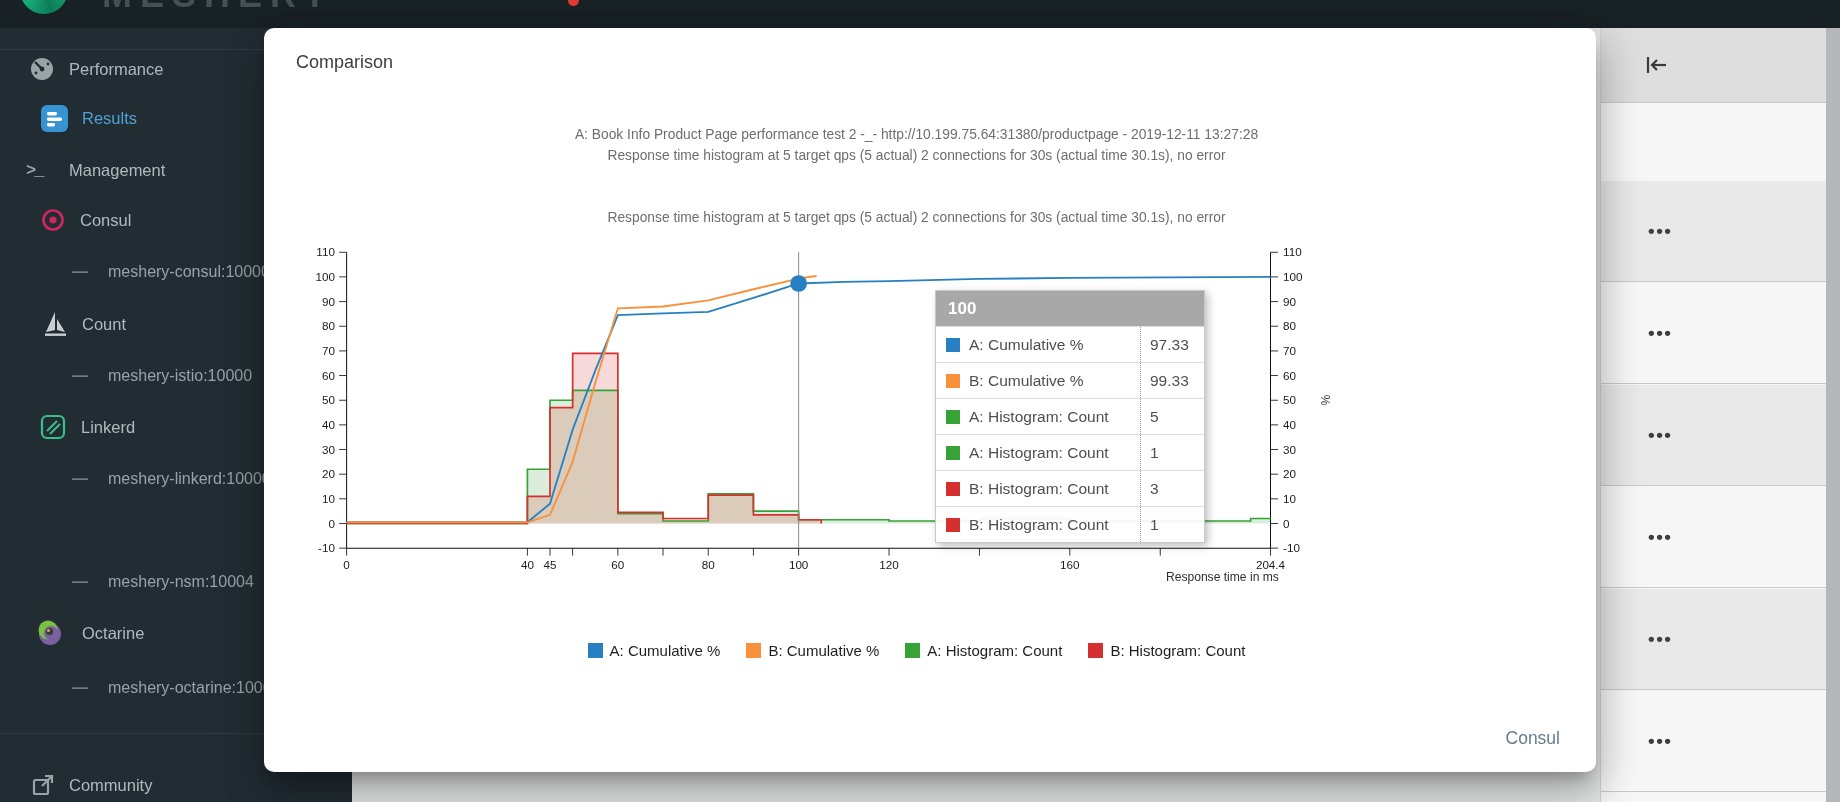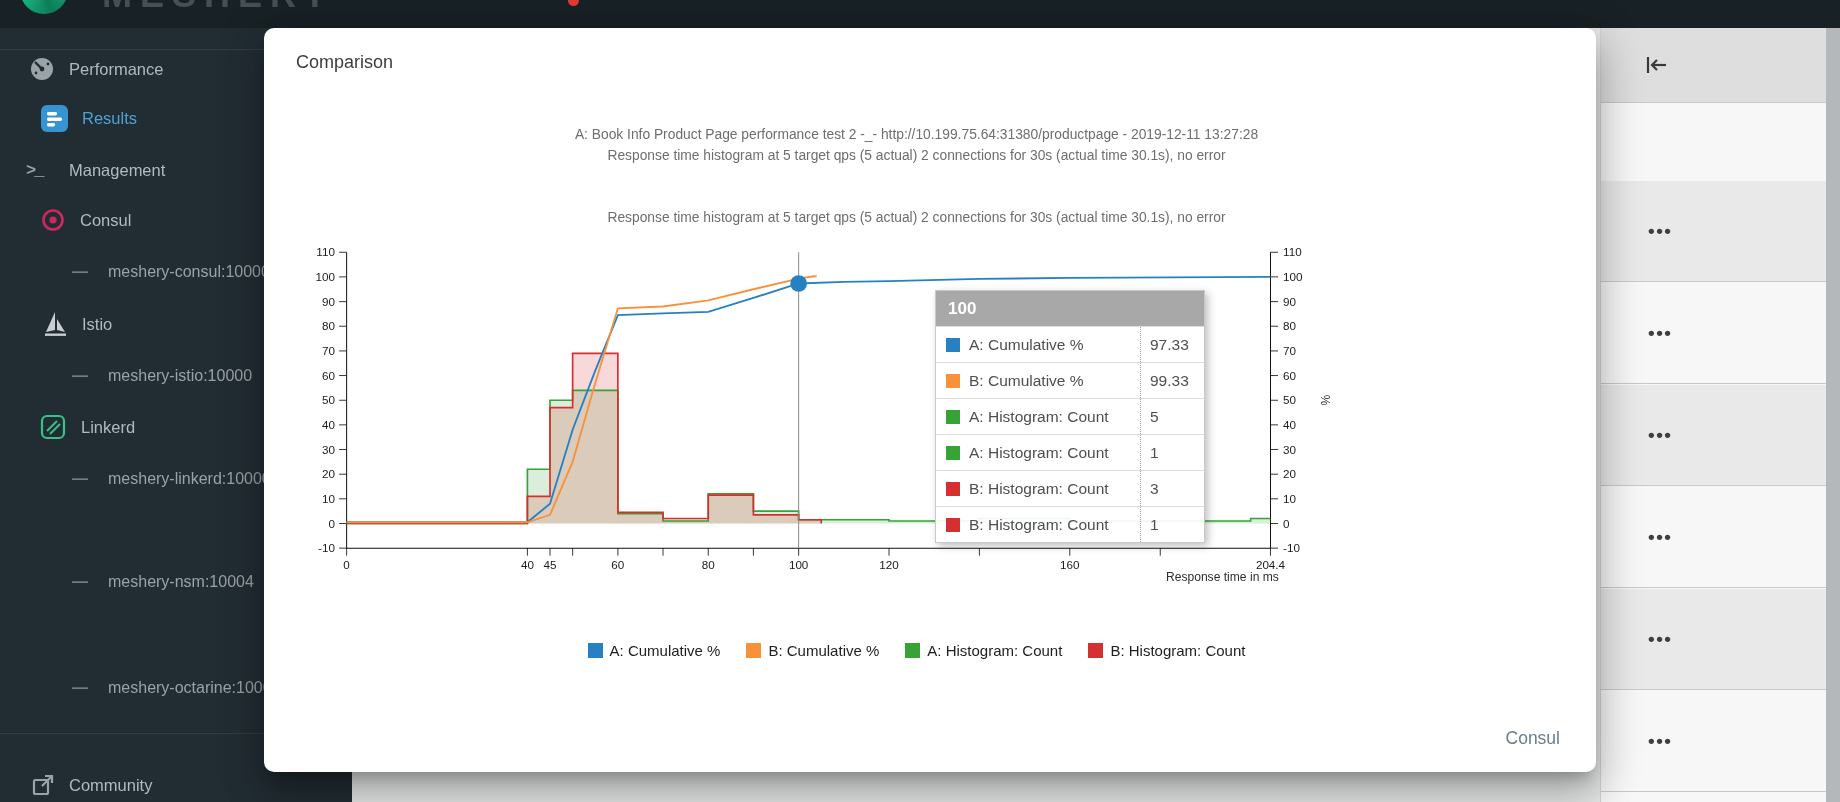--- a/index.html
+++ b/index.html
@@ -127,21 +127,21 @@
     </div>
 
     <div class="sb-item" style="top:283px;left:0;width:352px">
       <span class="ic" style="left:42px">
         <svg width="27" height="27">
             <polygon points="13,1 13,19 4,21" fill="#c9ced2"></polygon>
             <polygon points="15,8 15,19 23,21" fill="#c9ced2"></polygon>
             <rect x="3" y="22.5" width="21" height="2.4" fill="#c9ced2"></rect>
           </svg>
         </span>
-      <span class="lb" style="left:82px">Istio</span>
+      <span class="lb" style="left:82px">Count</span>
     </div>
 
     <div class="sb-item sb-sub" style="top:335px;left:0;width:352px">
       <span class="dash">—</span>
       <span class="lb">meshery-istio:10000</span>
     </div>
 
     <div class="sb-item" style="top:386px;left:0;width:352px">
       <span class="ic" style="left:39px">
         <svg width="28" height="28">
@@ -157,20 +157,32 @@
       <span class="dash">—</span>
       <span class="lb">meshery-linkerd:10000</span>
     </div>
 
 
     <div class="sb-item sb-sub" style="top:541px;left:0;width:352px">
       <span class="dash">—</span>
       <span class="lb">meshery-nsm:10004</span>
     </div>
 
+    <div class="sb-item" style="top:592px;left:0;width:352px">
+      <span class="ic" style="left:36px">
+        <svg width="28" height="28">
+            <circle cx="14" cy="15" r="11" fill="#7b5fa0"></circle>
+            <circle cx="12" cy="11" r="9.5" fill="#79c143"></circle>
+            <circle cx="15" cy="14" r="7" fill="#7b5fa0"></circle>
+            <circle cx="13.5" cy="12.5" r="3.6" fill="#313a3e"></circle>
+            <circle cx="12.5" cy="11.5" r="1.6" fill="#e8a33d"></circle>
+          </svg>
+        </span>
+      <span class="lb" style="left:82px">Octarine</span>
+    </div>
 
     <div class="sb-item sb-sub" style="top:647px;left:0;width:352px">
       <span class="dash">—</span>
       <span class="lb">meshery-octarine:10000</span>
     </div>
 
     <div class="sb-divider" style="top:705px"></div>
 
     <div class="sb-item" style="top:744px;left:0;width:312px">
       <span class="ic" style="left:30px">

